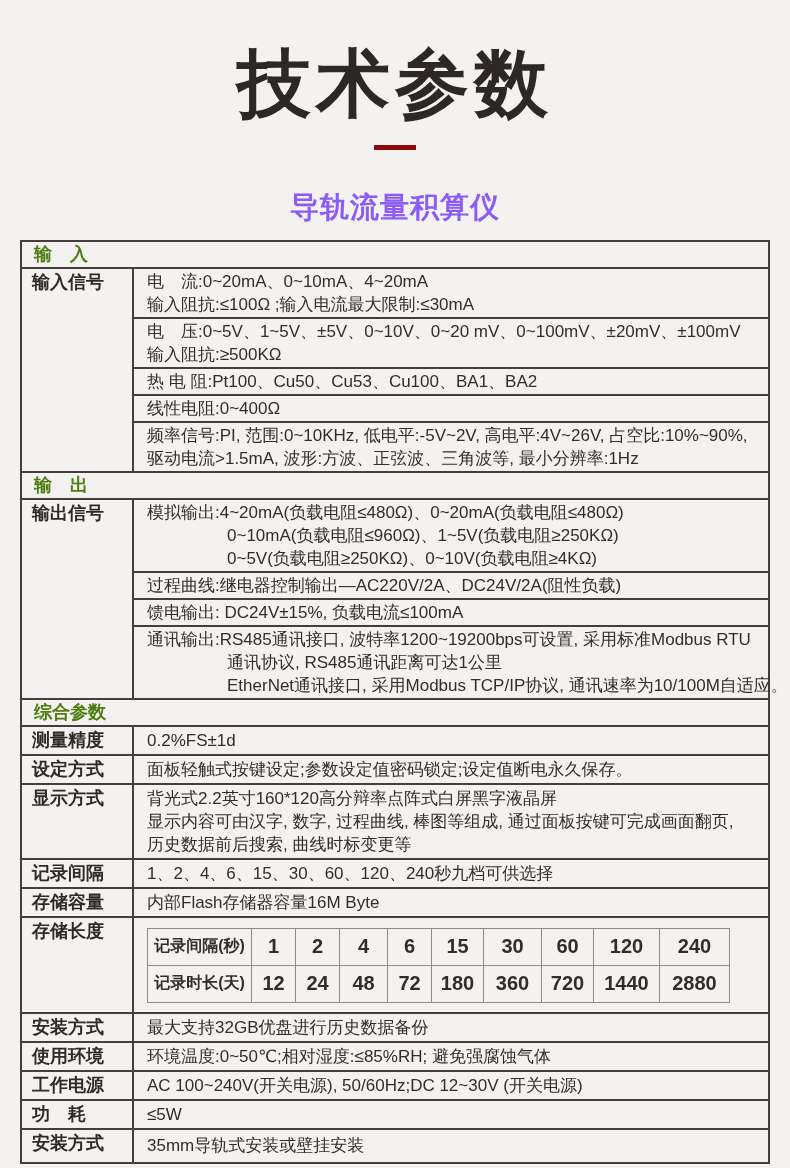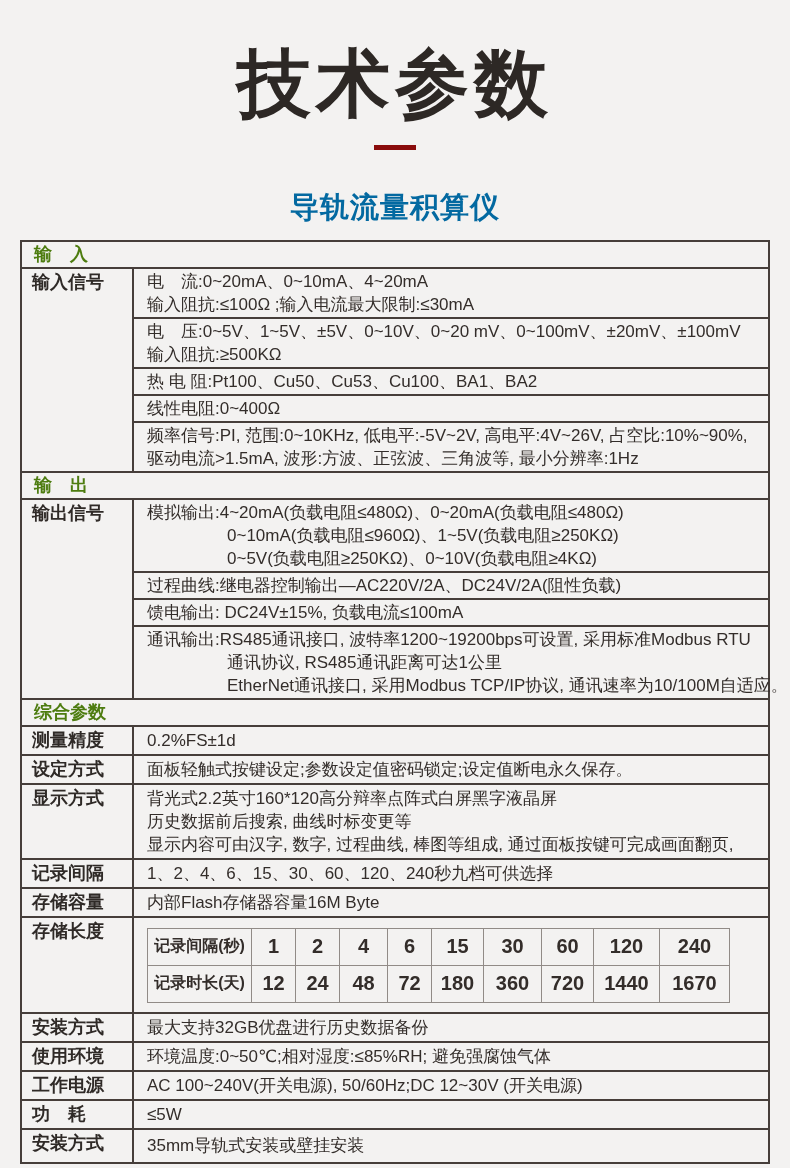--- a/index.html
+++ b/index.html
@@ -13,21 +13,21 @@
   .page{position:relative;width:790px;height:1168px;overflow:hidden;}
 
   .title{
     margin:40px 0 15px;text-align:center;
     font-size:74px;font-weight:900;color:#2d2825;
     letter-spacing:5px;line-height:1.2;
   }
   .dash{width:42px;height:5px;margin:16px auto 0;}
   .subtitle{
     margin:38px 0 12px;text-align:center;
-    font-size:29px;font-weight:700;color:#0369a1;letter-spacing:1px;
+    font-size:29px;font-weight:700;color:#8b5cf6;letter-spacing:1px;
   }
 
   .spec{
     width:746px;margin:11px auto 0;
     border:2px solid #463e3a;
     background:#f3f2f1;
   }
   .t-row{display:flex;border-bottom:2px solid #463e3a;}
   .t-row:last-child{border-bottom:none;}
 
@@ -139,22 +139,22 @@
       <div class="lab">设定方式</div>
       <div class="val pad">
         <div class="line">面板轻触式按键设定;参数设定值密码锁定;设定值断电永久保存。</div>
       </div>
     </div>
 
     <div class="t-row">
       <div class="lab">显示方式</div>
       <div class="val pad">
         <div class="line">背光式2.2英寸160*120高分辩率点阵式白屏黑字液晶屏</div>
+        <div class="line">显示内容可由汉字, 数字, 过程曲线, 棒图等组成, 通过面板按键可完成画面翻页,</div>
         <div class="line">历史数据前后搜索, 曲线时标变更等</div>
-        <div class="line">显示内容可由汉字, 数字, 过程曲线, 棒图等组成, 通过面板按键可完成画面翻页,</div>
       </div>
     </div>
 
     <div class="t-row">
       <div class="lab">记录间隔</div>
       <div class="val pad">
         <div class="line">1、2、4、6、15、30、60、120、240秒九档可供选择</div>
       </div>
     </div>
 
@@ -197,21 +197,21 @@
           <tr>
             <td class="sl">记录时长(天)</td>
             <td class="sv">12</td>
             <td class="sv">24</td>
             <td class="sv">48</td>
             <td class="sv">72</td>
             <td class="sv">180</td>
             <td class="sv">360</td>
             <td class="sv">720</td>
             <td class="sv">1440</td>
-            <td class="sv">1670</td>
+            <td class="sv">2880</td>
           </tr>
         </tbody>
           </table>
       </div>
     </div>
 
     <div class="t-row">
       <div class="lab">安装方式</div>
       <div class="val pad">
         <div class="line">最大支持32GB优盘进行历史数据备份</div>

